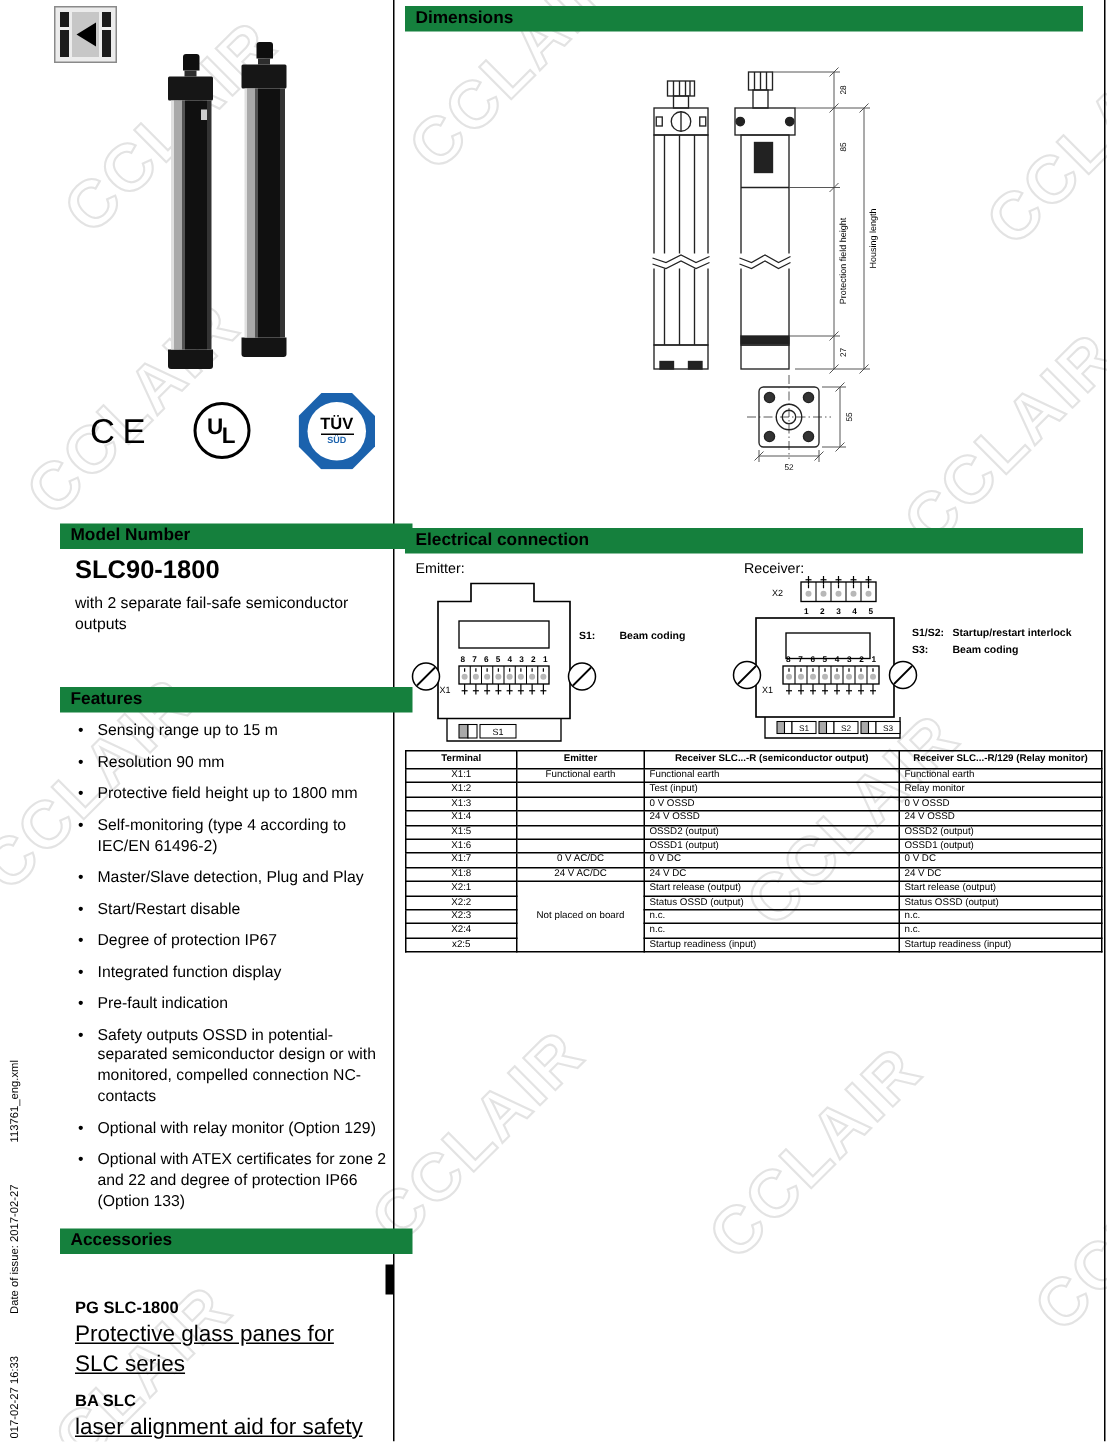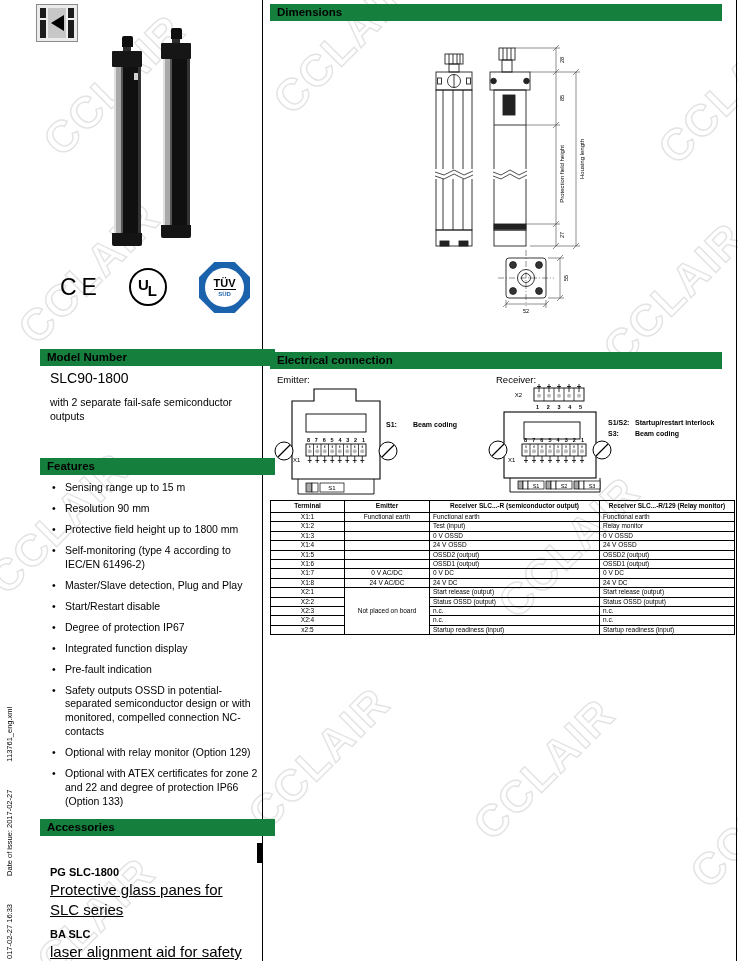--- a/index.html
+++ b/index.html
@@ -58,21 +58,21 @@
   .ul-mark .u { font-weight:bold; font-size:15px; position:relative; top:-3px; }
   .ul-mark .l { font-weight:bold; font-size:15px; position:relative; top:3px; left:-1px; }
   .tuv-mark { position:absolute; left:199px; top:262px; width:51px; height:51px; background:#1b62ad;
     clip-path:polygon(30% 0,70% 0,100% 30%,100% 70%,70% 100%,30% 100%,0 70%,0 30%);
     display:flex; align-items:center; justify-content:center; }
   .tuv-inner { width:39px; height:39px; background:#fff; border-radius:50%;
     display:flex; flex-direction:column; align-items:center; justify-content:center; }
   .tuv-line1 { font-size:11px; font-weight:bold; border-bottom:1px solid #000; line-height:11px;text-align:center; }
   .tuv-line2 { font-size:6px; color:#1b62ad; font-weight:bold; margin-top:1px; }
   
-  .model-number { position:absolute; left:50px; top:370px; font-size:14px; font-weight:normal; }
+  .model-number { position:absolute; left:50px; top:370px; font-size:17px; font-weight:bold; }
   .model-desc { position:absolute; left:50px; top:396px; width:206px; font-size:10.5px; line-height:1.3; }
   .features-list { position:absolute; left:50px; top:481px; width:213px; list-style:none; }
   .features-list li { position:relative; padding-left:15px; margin-bottom:7px;
     font-size:10.5px; line-height:1.33; }
   .features-list li::before { content:"\2022"; position:absolute; left:2px; }
   .accessories-list { position:absolute; left:50px; top:866px; width:200px; }
   .acc-item { margin-bottom:9px; }
   .acc-name { font-size:11px; font-weight:bold; margin-bottom:2px; }
   .acc-desc { font-size:15px; line-height:1.3;text-decoration:underline; }
   

